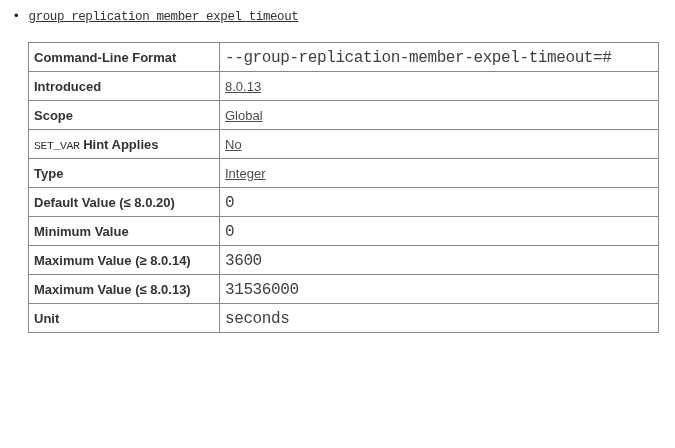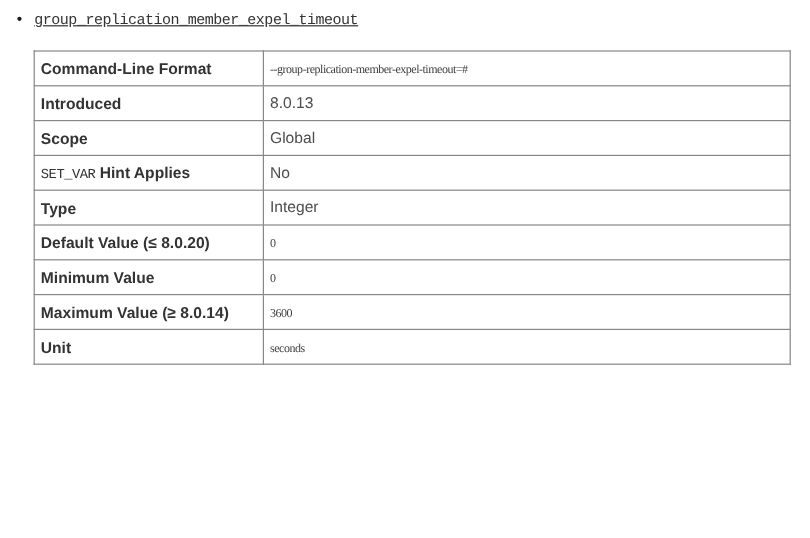--- a/index.html
+++ b/index.html
@@ -70,24 +70,25 @@
     font-size: 13px;
     color: var(--label-color);
   }
   td.value-cell {
     width: 439px;
     padding-left: 8px;
   }
   .val-sans {
     font-size: 13px;
     color: var(--value-color);
+    text-decoration: underline;
   }
   .val-mono {
-    font-family: Liberation Serif, serif;
-    font-size: 10px;
+    font-family: Liberation Mono, monospace;
+    font-size: 16px;
     letter-spacing: -0.4px;
     color: var(--mono-color);
   }
   .val-mono-link {
     font-family: "Liberation Mono", monospace;
     font-size: 12px;
     letter-spacing: -0.4px;
     color: var(--link-teal);
     cursor: pointer;
   }
@@ -138,19 +139,23 @@
     </tr>
         <tr>
       <td class="name-cell"><span>Minimum Value</span></td>
       <td class="value-cell"><span class="val-mono">0</span></td>
     </tr>
         <tr>
       <td class="name-cell"><span>Maximum Value (≥ 8.0.14)</span></td>
       <td class="value-cell"><span class="val-mono">3600</span></td>
     </tr>
         <tr>
+      <td class="name-cell"><span>Maximum Value (≤ 8.0.13)</span></td>
+      <td class="value-cell"><span class="val-mono">31536000</span></td>
+    </tr>
+        <tr>
       <td class="name-cell"><span>Unit</span></td>
       <td class="value-cell"><span class="val-mono">seconds</span></td>
     </tr>
       </tbody>
   </table>
 
 </div>
 
 </body></html>

